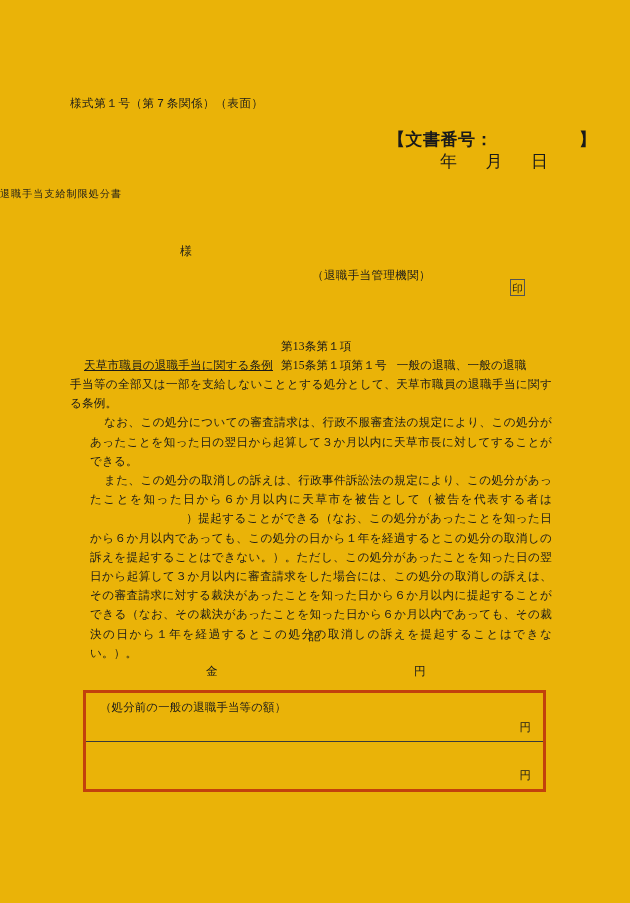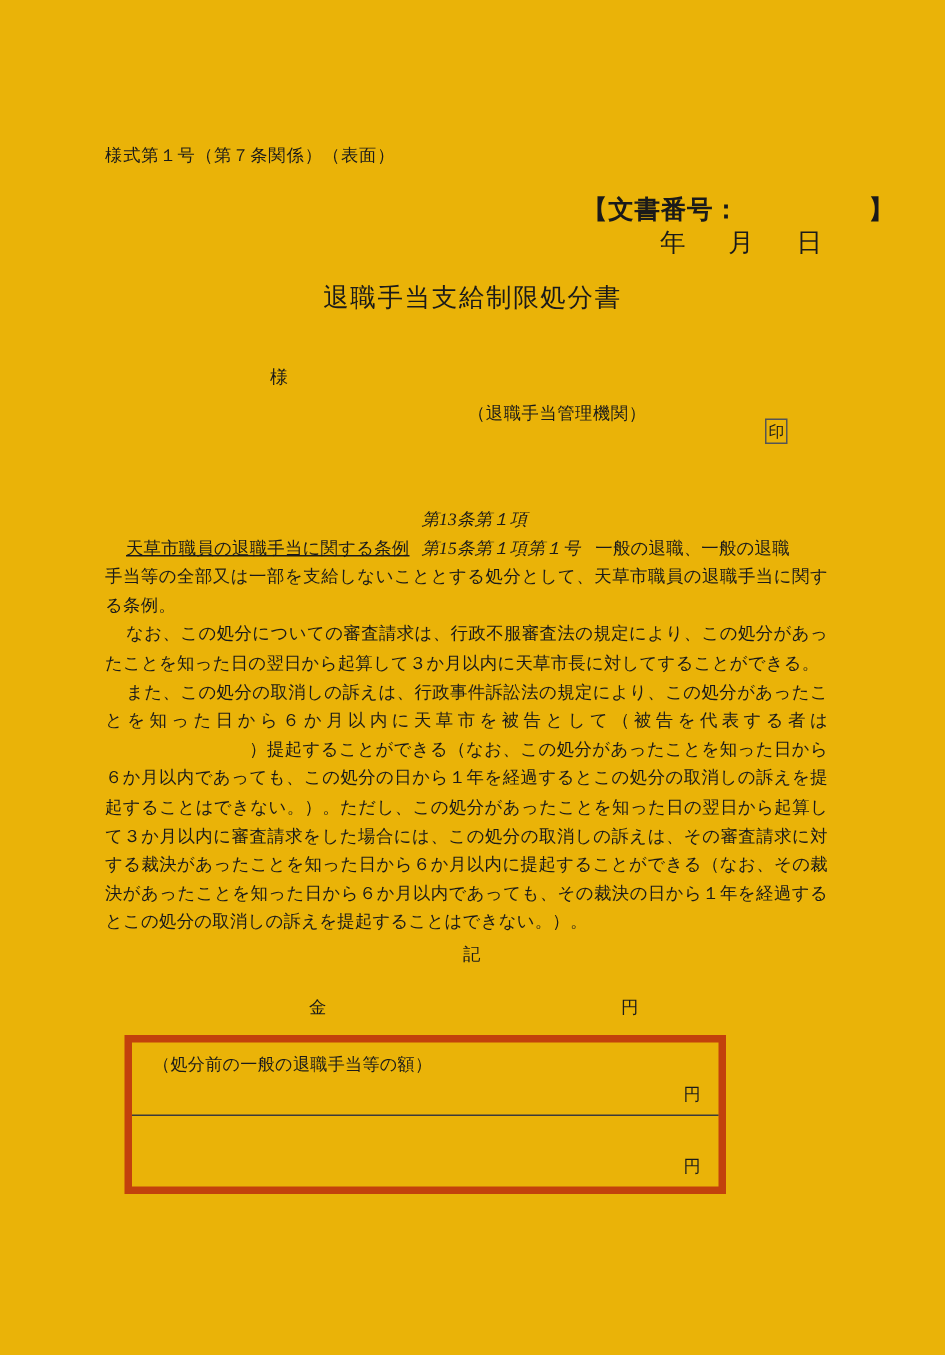--- a/index.html
+++ b/index.html
@@ -47,22 +47,21 @@
     letter-spacing: 0.5px;
     white-space: nowrap;
   }
   .date-line .sp { display: inline-block; width: 28px; }
 
   
   .doc-title {
     left: 0;
     top: 187px;
     width: 630px;
-    text-align: center;
-    font-size: 17px;
+    font-size: 10px;
     letter-spacing: 1.1px;
   }
 
   
   .addressee {
     left: 180px;
     top: 243px;
     font-size: 12px;
     letter-spacing: 0.5px;
   }
@@ -91,37 +90,37 @@
   .body-block {
     left: 70px;
     top: 337px;
     width: 482px;
     font-size: 11.6px;
     line-height: 19.2px;
     letter-spacing: 0.15px;
     text-align: justify;
   }
   .para { margin: 0; text-indent: 0; }
-  .para + .para { margin-top: 0; }
+  .para + .para { margin-top: 0; margin-left: 20px; }
 
   
   .first-line-row {
     display: flex;
     align-items: flex-end;
     height: 38px;
     white-space: nowrap;
   }
   .fl-pre { padding-left: 14px; text-decoration: underline; }
   .fl-stack {
     display: inline-flex;
     flex-direction: column;
     line-height: 19px;
     padding: 0 10px 0 8px;
   }
-  .fl-stack span { white-space: nowrap; font-style: italic; }
+  .fl-stack span { white-space: nowrap; }
   .fl-post { }
 
   .indent1 { text-indent: 14px; }
 
   
   .ki {
     left: 0;
     top: 629px;
     width: 630px;
     text-align: center;
@@ -137,22 +136,22 @@
     font-size: 11.6px;
     letter-spacing: 0.4px;
   }
   .amount-line .kin { float: left; }
   .amount-line .yen { float: right; }
 
   
   .amt-table {
     left: 83px;
     top: 690px;
-    width: 401px;
-    border: 5px solid #c2410c;
+    width: 463px;
+    border: 3px solid #c2410c;
     box-sizing: border-box;
   }
   .amt-row {
     position: relative;
     height: 48px;
     box-sizing: border-box;
     padding: 7px 12px 0 14px;
   }
   .amt-row + .amt-row { border-top: 1px solid #3a3a3a; }
   .amt-label {

